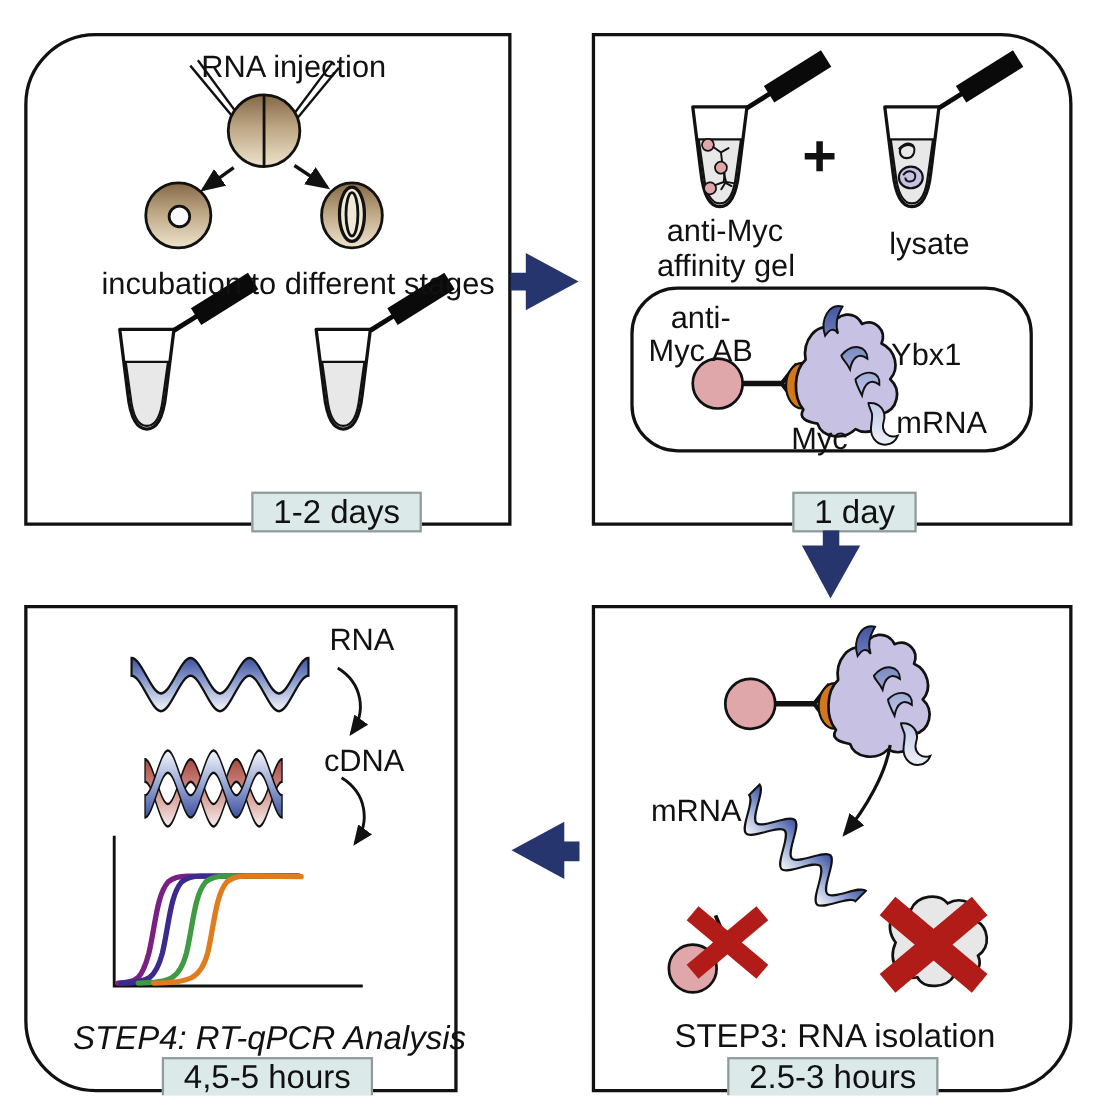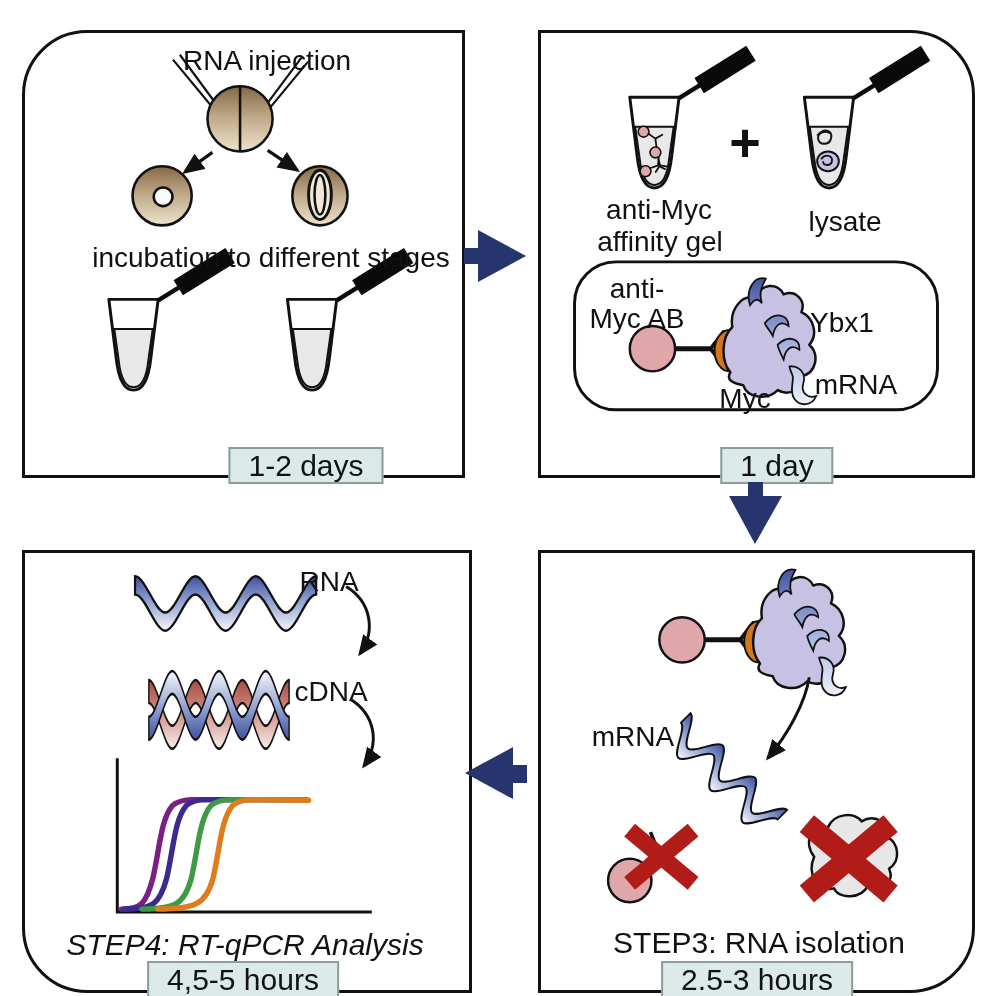--- a/index.html
+++ b/index.html
@@ -9,21 +9,21 @@
     --qpcr-curve-colors-1:#7a2083; --qpcr-curve-colors-2:#3c2b8f;
     --qpcr-curve-colors-3:#3f9b43; --qpcr-curve-colors-4:#e07c1e;
   }
   *{margin:0;padding:0;box-sizing:border-box;}
   body{background:#fff;font-family:"Liberation Sans",sans-serif;color:#111;}
   .canvas{position:relative;width:996px;height:996px;background:#fff;overflow:hidden;}
   .panel{position:absolute;border:3px solid #111;background:#fff;}
   #panel-step1{left:22px;top:30px;width:443px;height:448px;border-top-left-radius:65px;}
   #panel-step2{left:538px;top:30px;width:437px;height:448px;border-top-right-radius:65px;}
   #panel-step3{left:538px;top:550px;width:437px;height:443px;border-bottom-right-radius:65px;}
-  #panel-step4{left:22px;top:550px;width:450px;height:443px;border-bottom-left-radius:65px;}
+  #panel-step4{left:22px;top:550px;width:394px;height:443px;border-bottom-left-radius:65px;}
   .art{position:absolute;left:0;top:0;width:100%;height:100%;overflow:visible;}
   .lbl{position:absolute;transform:translateX(-50%);font-size:28px;line-height:1.12;white-space:pre;text-align:left;}
   .title{position:absolute;transform:translateX(-50%);font-size:30px;white-space:pre;}
   .badge{position:absolute;transform:translateX(-50%);font-size:30px;line-height:33px;height:37px;
          padding:0 18px;background:var(--badge-background);border:2px solid var(--badge-border);white-space:pre;}
   .plus{position:absolute;transform:translateX(-50%);font-size:54px;font-weight:bold;}
   .flow-arrow{position:absolute;z-index:5;}
 </style>
 </head>
 <body>

